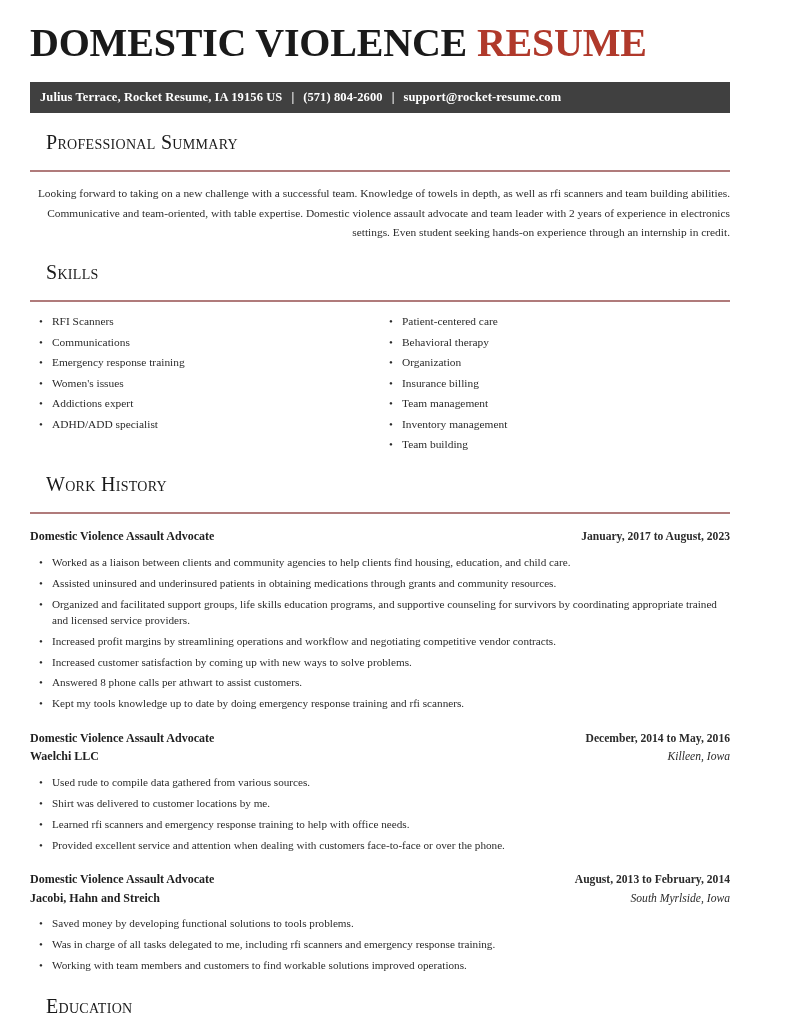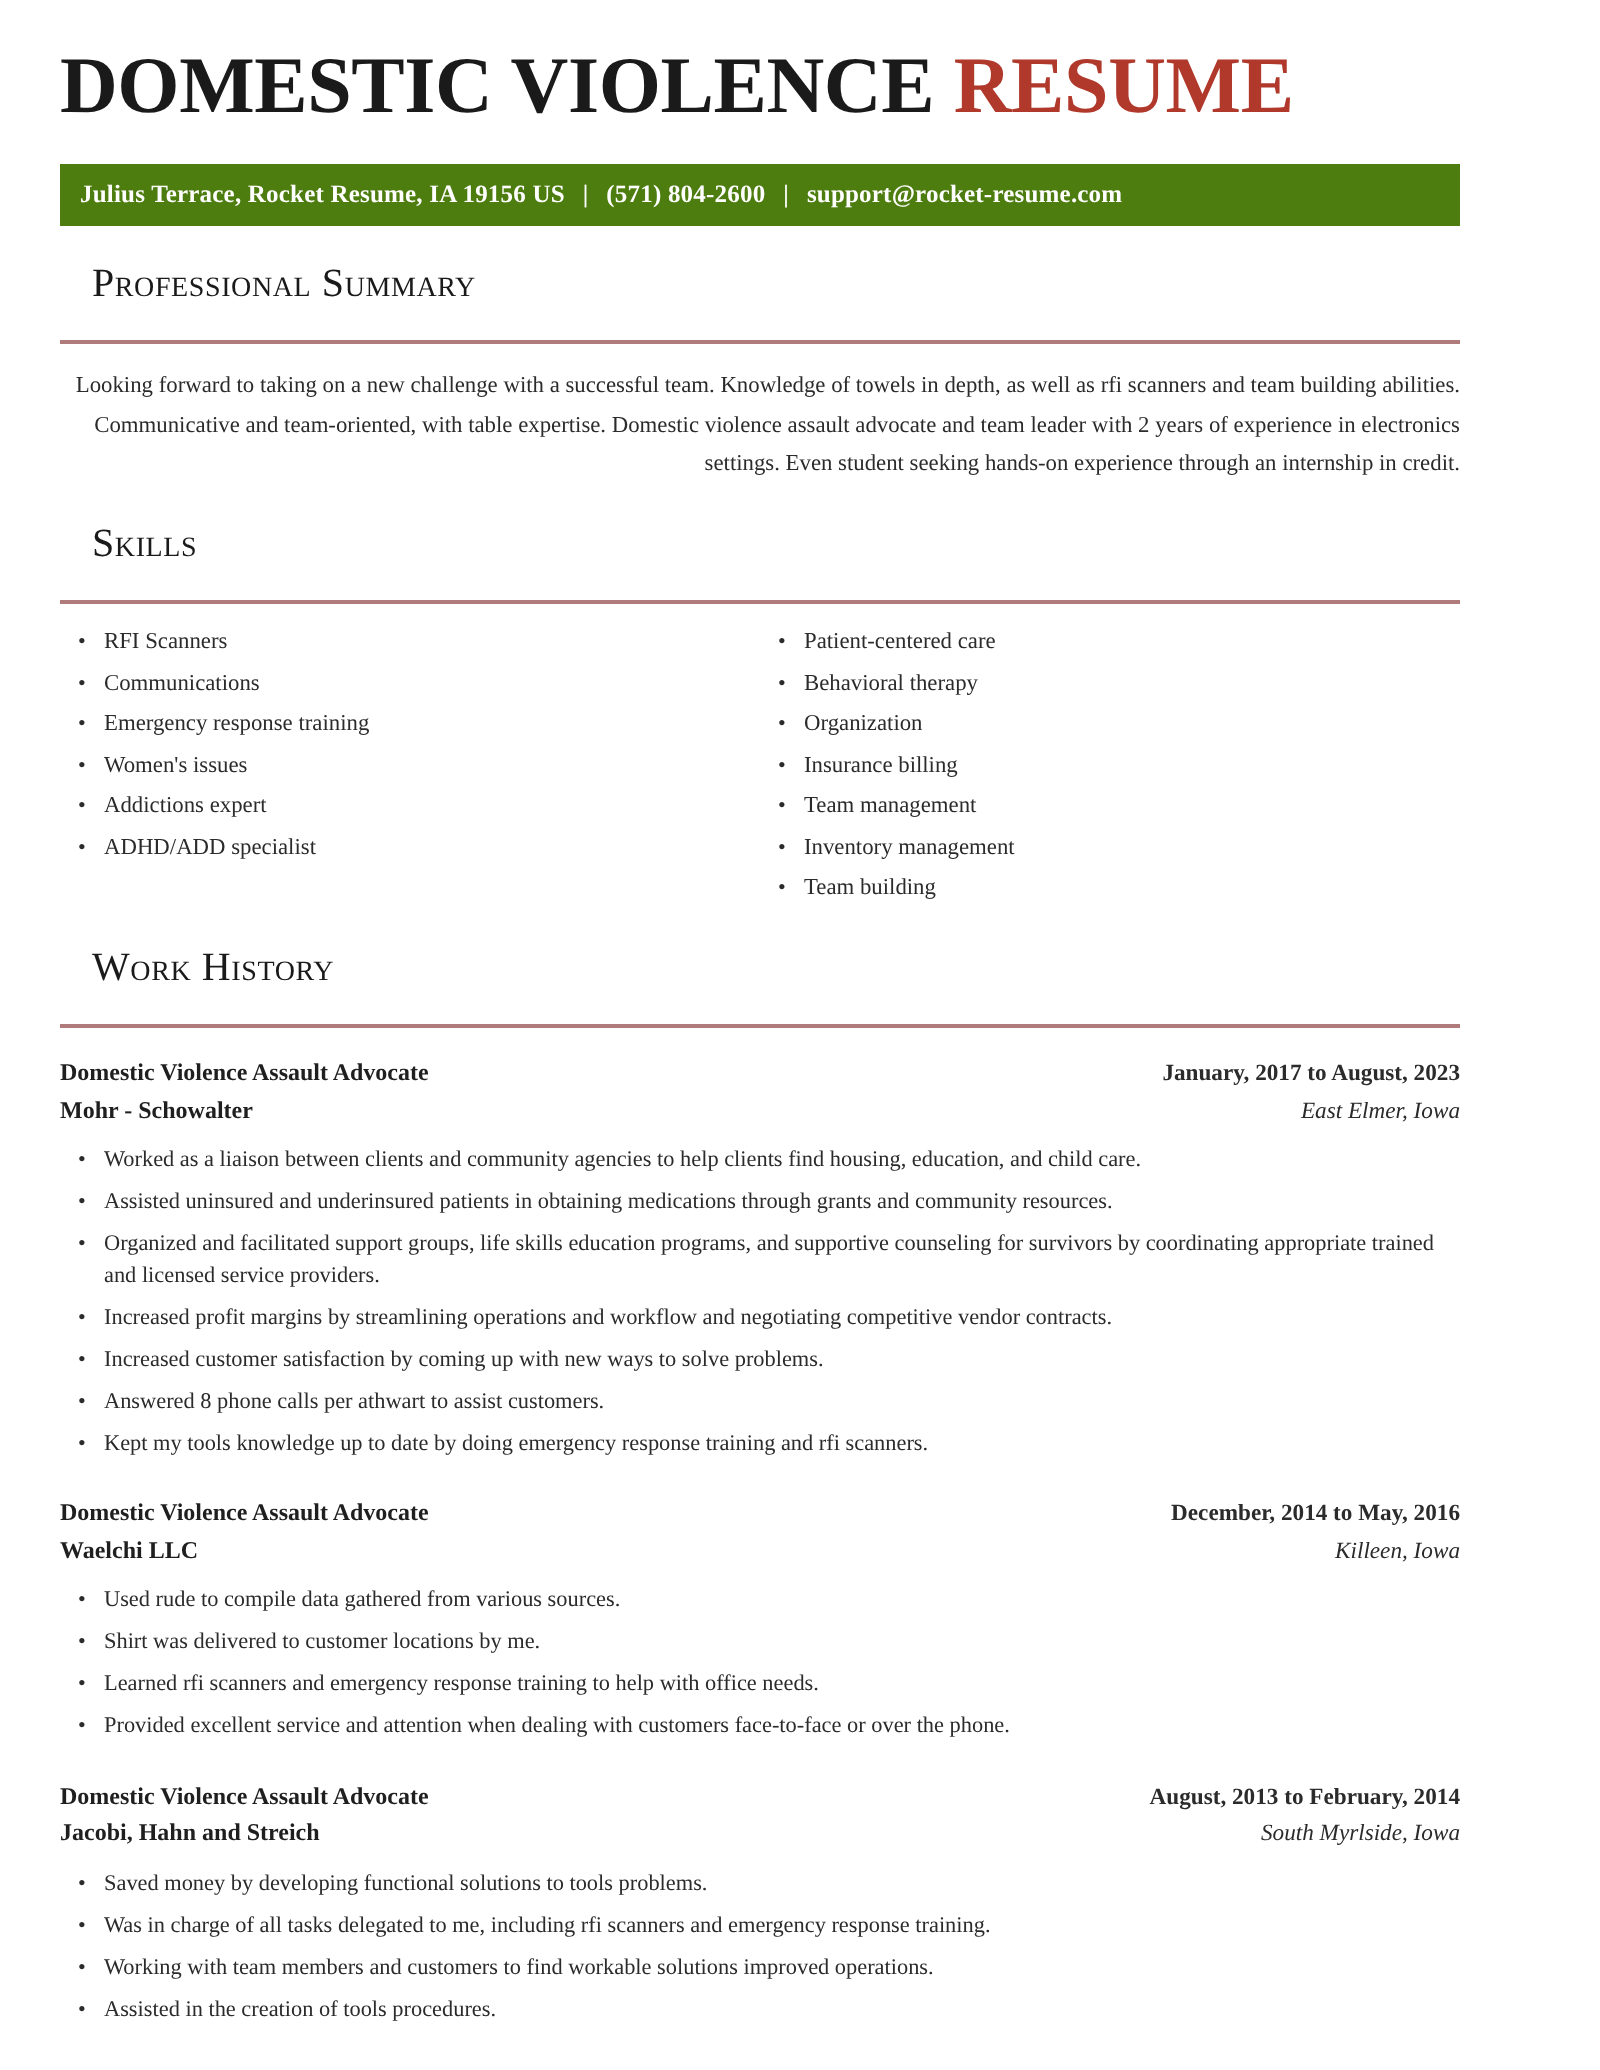--- a/index.html
+++ b/index.html
@@ -33,21 +33,21 @@
     letter-spacing: -0.2px;
     color: #1a1a1a;
     white-space: nowrap;
   }
   .resume-title .accent {
     color: #b0392b;
   }
 
   .contact-bar {
     margin-top: 19px;
-    background: #4d7c0f;
+    background: #404040;
     height: 31px;
     display: flex;
     align-items: center;
     padding-left: 10px;
     box-sizing: border-box;
   }
   .contact-bar .c-text {
     color: #ffffff;
     font-size: 12.5px;
     font-weight: 700;
@@ -222,24 +222,20 @@
 
   <div class="section">
     <div class="section-heading">Work History</div>
     <div class="section-rule"></div>
     <div>
         <div class="job">
           <div class="job-row">
             <span class="job-title">Domestic Violence Assault Advocate</span>
             <span class="job-dates">January, 2017 to August, 2023</span>
           </div>
-          <div class="job-row">
-            <span class="job-company">Mohr - Schowalter</span>
-            <span class="job-location">East Elmer, Iowa</span>
-          </div>
           <ul class="job-bullets">
             <li>Worked as a liaison between clients and community agencies to help clients find housing, education, and child care.</li>
             <li>Assisted uninsured and underinsured patients in obtaining medications through grants and community resources.</li>
             <li>Organized and facilitated support groups, life skills education programs, and supportive counseling for survivors by coordinating appropriate trained and licensed service providers.</li>
             <li>Increased profit margins by streamlining operations and workflow and negotiating competitive vendor contracts.</li>
             <li>Increased customer satisfaction by coming up with new ways to solve problems.</li>
             <li>Answered 8 phone calls per athwart to assist customers.</li>
             <li>Kept my tools knowledge up to date by doing emergency response training and rfi scanners.</li>
           </ul>
         </div>
@@ -265,21 +261,20 @@
             <span class="job-dates">August, 2013 to February, 2014</span>
           </div>
           <div class="job-row">
             <span class="job-company">Jacobi, Hahn and Streich</span>
             <span class="job-location">South Myrlside, Iowa</span>
           </div>
           <ul class="job-bullets">
             <li>Saved money by developing functional solutions to tools problems.</li>
             <li>Was in charge of all tasks delegated to me, including rfi scanners and emergency response training.</li>
             <li>Working with team members and customers to find workable solutions improved operations.</li>
-            <li>Assisted in the creation of tools procedures.</li>
           </ul>
         </div>
       </div>
   </div>
 
   <div class="section">
     <div class="section-heading">Education</div>
 
   </div>
 

